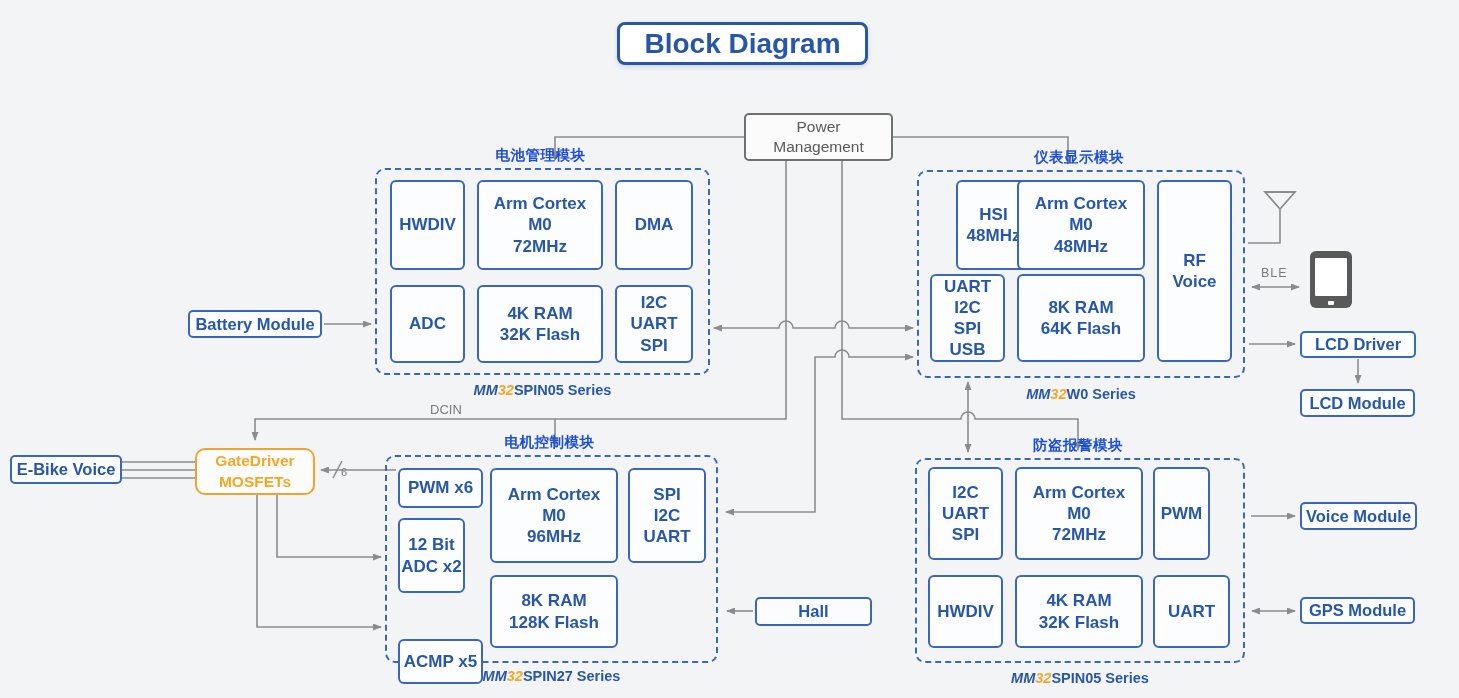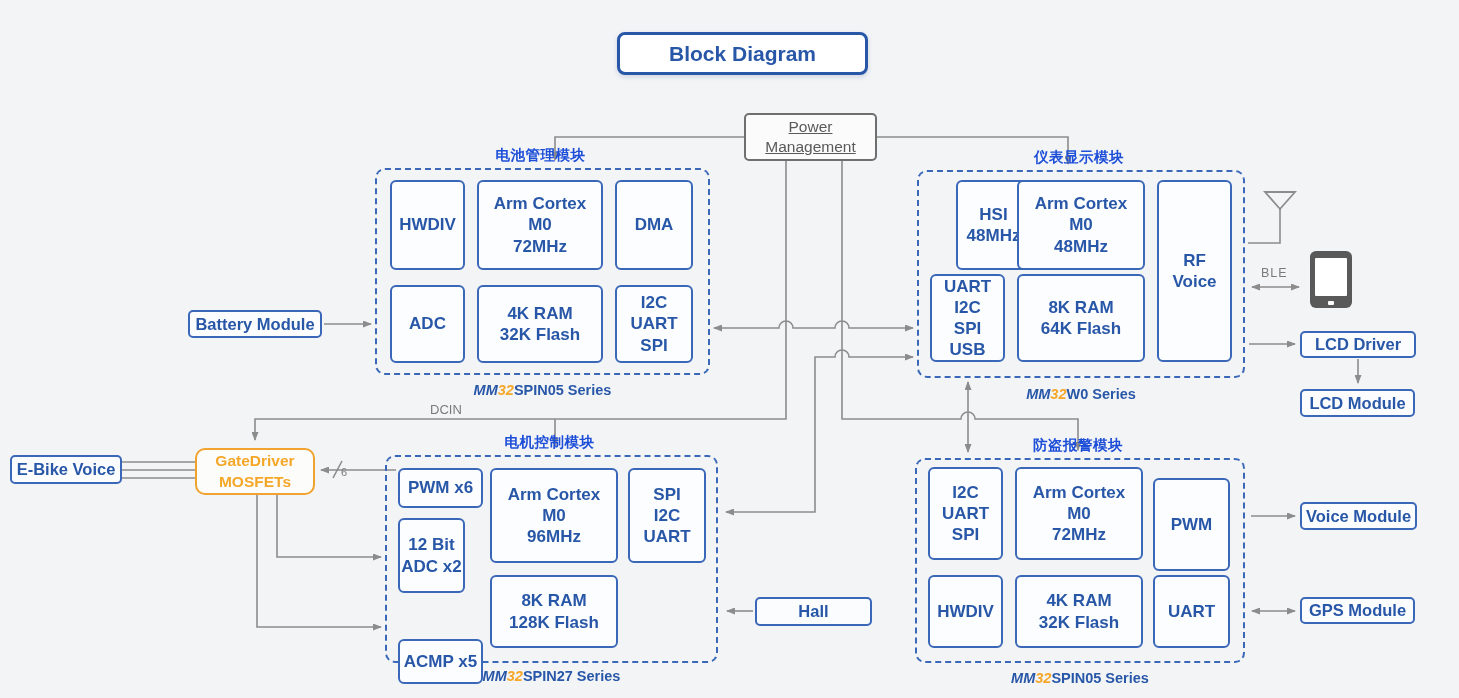--- a/index.html
+++ b/index.html
@@ -9,23 +9,22 @@
   }
   .stage{
     position:relative;width:1459px;height:698px;
     background:#f3f4f6;overflow:hidden;
   }
   .abs{position:absolute;box-sizing:border-box;}
   
   .title-box{
     display:flex;align-items:center;justify-content:center;
     background:#ffffff;border:3px solid #2857a8;border-radius:8px;
-    color:#2857a8;font-size:21px;font-weight:700;
+    color:#2857a8;font-size:28px;font-weight:700;
     box-shadow:0 2px 5px rgba(40,70,130,.18);
-    margin-top:10px;
   }
   
   .gray-box{
     display:flex;align-items:center;justify-content:center;text-align:center;
     background:#fbfbfb;border:2px solid #6f6f6f;border-radius:5px;
     color:#5a5a5a;font-size:15.5px;font-weight:500;line-height:1.3;
     white-space:pre-line;
   }
   
   .module-frame{
@@ -110,21 +109,21 @@
       <path d="M1252 287 H1299" marker-start="url(#ae)" marker-end="url(#ae)"></path>
       <path d="M1249 344 H1295" marker-end="url(#ae)"></path>
       <path d="M1358 359 V383" marker-end="url(#ae)"></path>
       <path d="M1251 516 H1295" marker-end="url(#ae)"></path>
       <path d="M1252 611 H1295" marker-start="url(#ae)" marker-end="url(#ae)"></path>
     </g>
   </svg>
 
   <div class="abs title-box" style="left:617px;top:22px;width:251px;height:43px;">Block Diagram</div>
 
-  <div class="abs gray-box" style="left:744px;top:113px;width:133px;height:48px;text-decoration:underline;">Power
+  <div class="abs gray-box" style="left:744px;top:113px;width:149px;height:48px;">Power
 Management</div>
 
   <div class="abs" style="left:375px;top:146px;width:335px;height:256px;">
     <div class="abs module-title" style="top:0;right:4px;left:0;">电池管理模块</div>
     <div class="abs module-frame" style="left:0;top:22px;width:335px;height:207px;"></div>
     <div class="abs blk" style="left:15px;top:34px;width:75px;height:90px;">HWDIV</div>
     <div class="abs blk" style="left:102px;top:34px;width:126px;height:90px;">Arm Cortex
 M0
 72MHz</div>
     <div class="abs blk" style="left:240px;top:34px;width:78px;height:90px;">DMA</div>
@@ -182,21 +181,21 @@
 
   <div class="abs" style="left:915px;top:436px;width:330px;height:252px;">
     <div class="abs module-title" style="top:0;right:4px;left:0;">防盗报警模块</div>
     <div class="abs module-frame" style="left:0;top:22px;width:330px;height:205px;"></div>
     <div class="abs blk" style="left:13px;top:31px;width:75px;height:93px;">I2C
 UART
 SPI</div>
     <div class="abs blk" style="left:100px;top:31px;width:128px;height:93px;">Arm Cortex
 M0
 72MHz</div>
-    <div class="abs blk" style="left:238px;top:42px;width:77px;height:93px;">PWM</div>
+    <div class="abs blk" style="left:238px;top:31px;width:57px;height:93px;">PWM</div>
     <div class="abs blk" style="left:13px;top:139px;width:75px;height:73px;">HWDIV</div>
     <div class="abs blk" style="left:100px;top:139px;width:128px;height:73px;">4K RAM
 32K Flash</div>
     <div class="abs blk" style="left:238px;top:139px;width:77px;height:73px;">UART</div>
     <div class="abs series" style="left:0;right:0;top:234px;">
       <span class="mm">MM</span><span class="num">32</span><span class="rest">SPIN05 Series</span>
     </div>
   </div>
 
   <div class="abs ext-box" style="left:188px;top:310px;width:134px;height:28px;">Battery Module</div>

